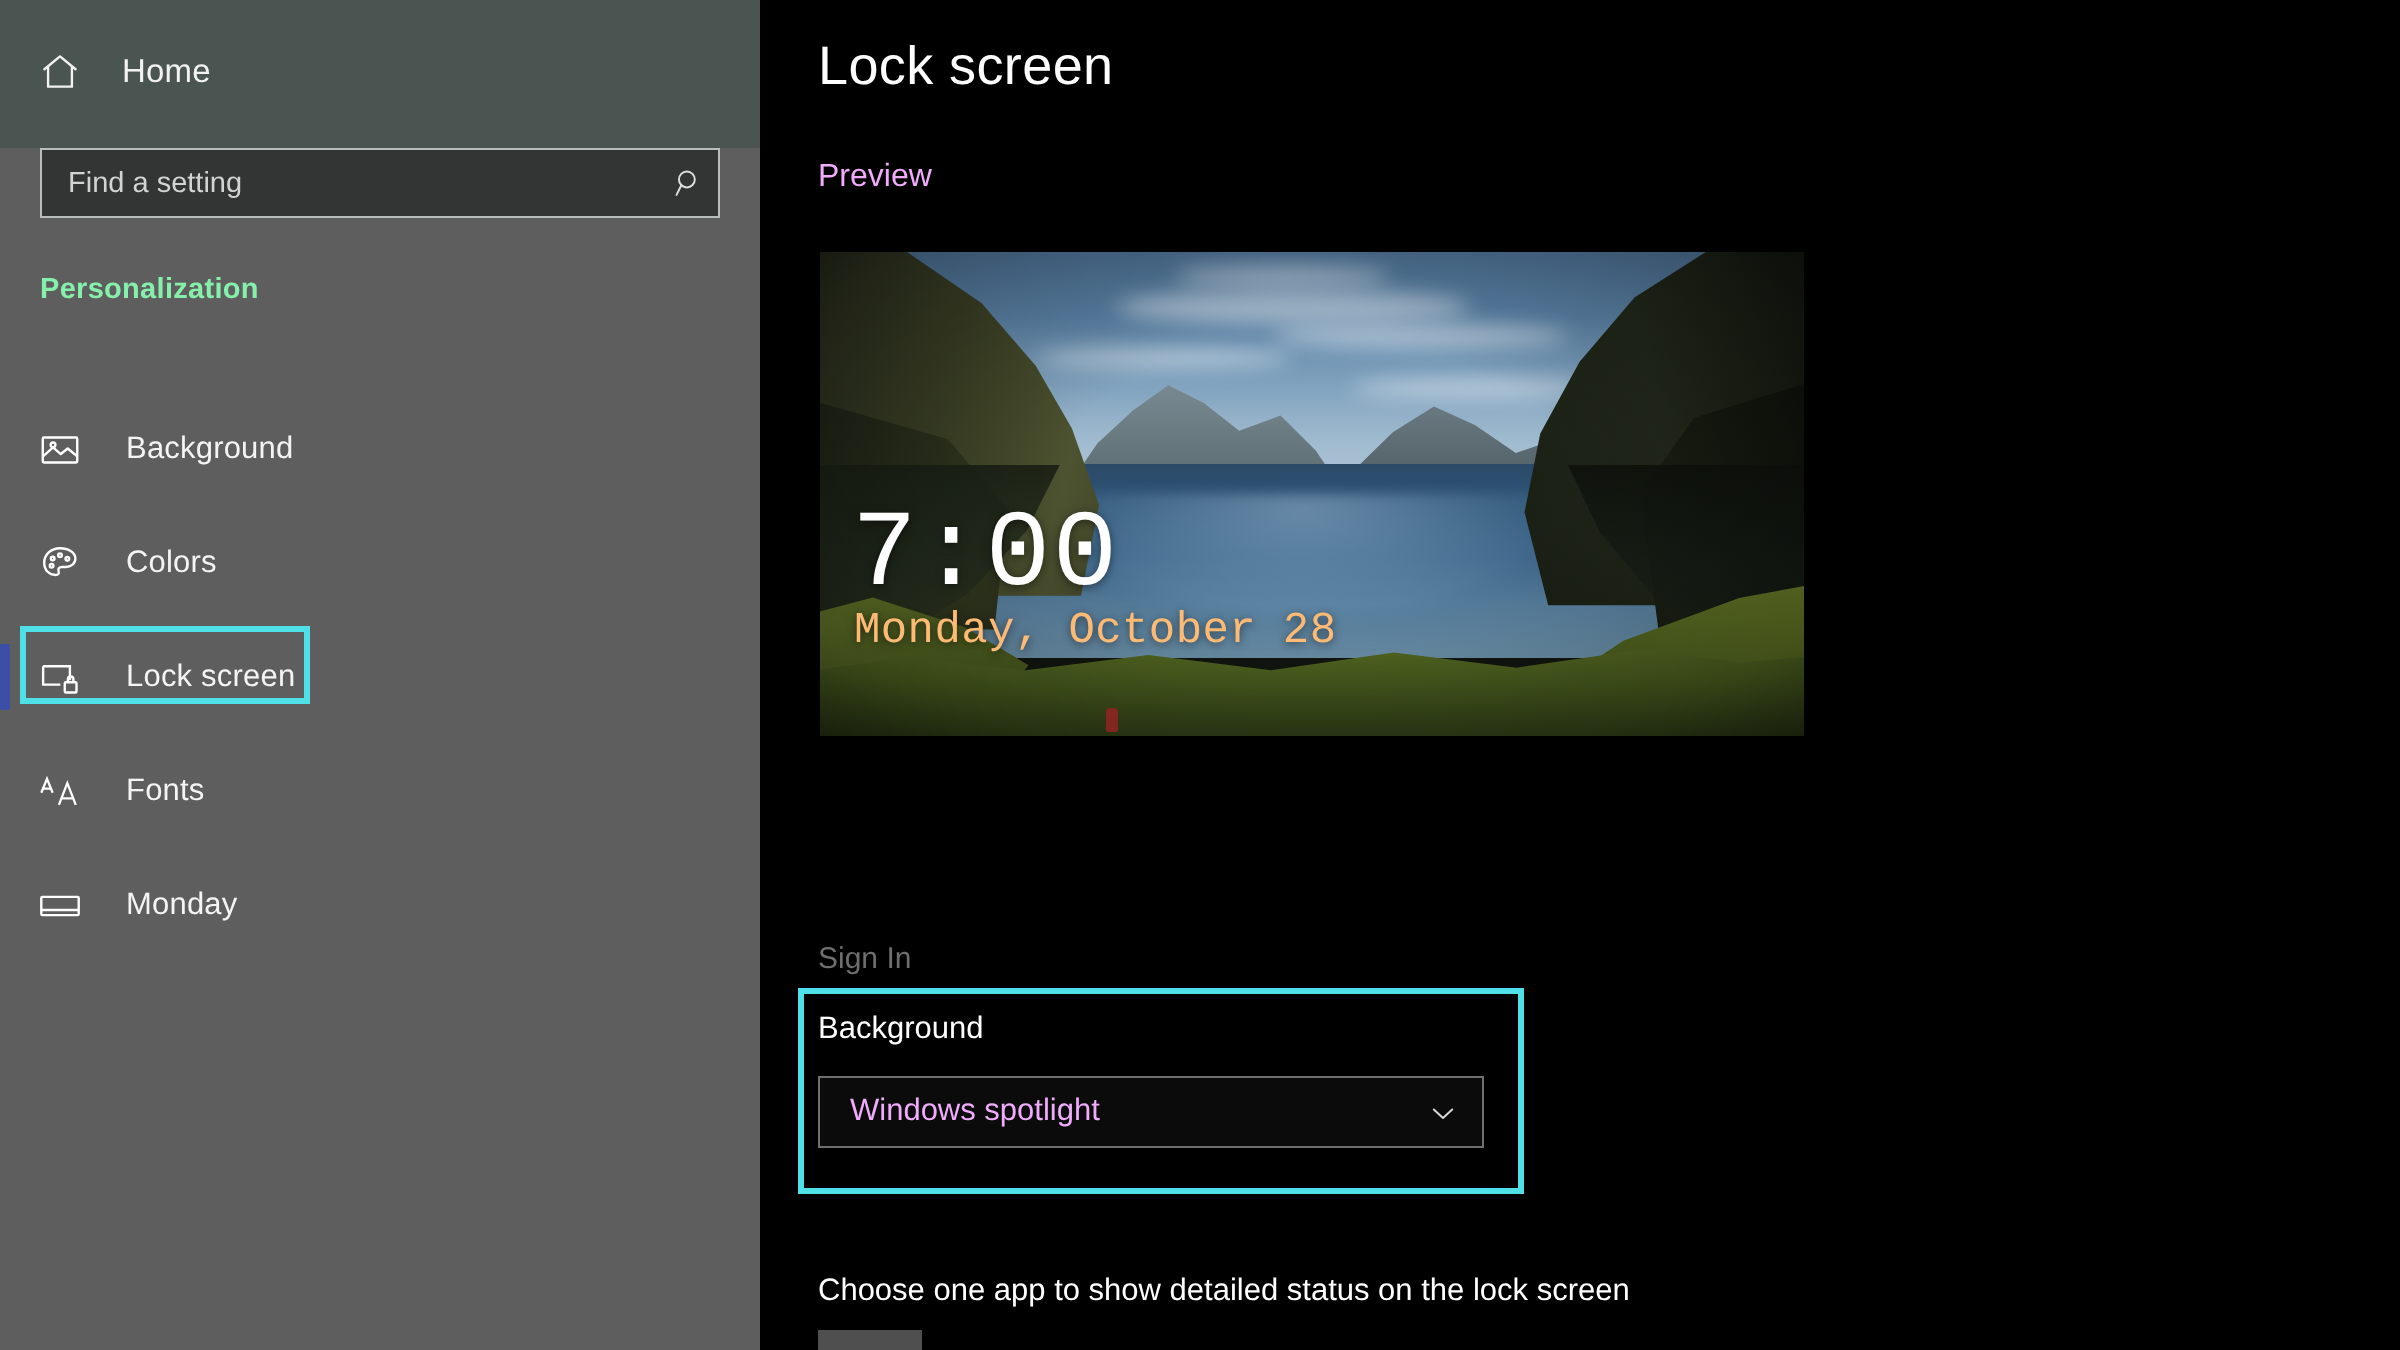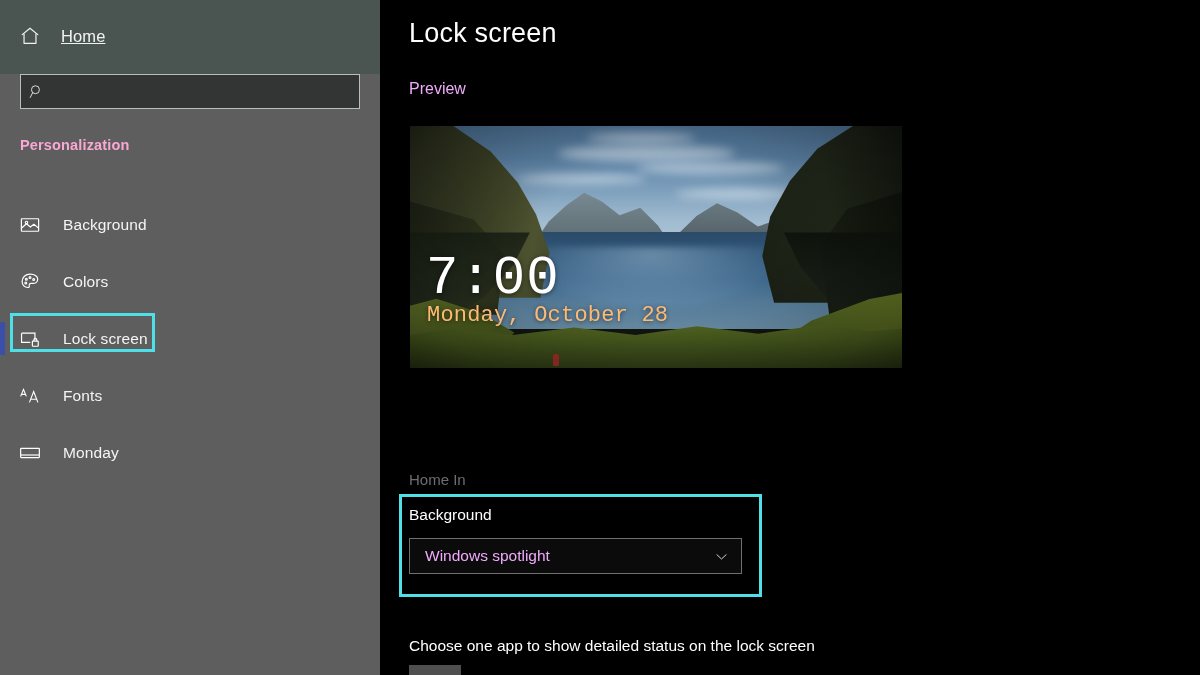--- a/index.html
+++ b/index.html
@@ -50,21 +50,20 @@
   .home-icon {
     width: 22px; height: 22px;
     flex: 0 0 22px;
     display: block;
   }
   .home-label {
     margin-left: 20px;
     font-size: 16.5px;
     color: #f2f2f2;
     letter-spacing: .1px;
-    text-decoration: underline;
   }
 
   
   .search-box {
     position: absolute;
     left: 20px; top: 74px;
     width: 340px; height: 35px;
     background: #333434;
     border: 1px solid #b9bdbb;
     box-sizing: border-box;
@@ -88,21 +87,21 @@
     width: 30px; height: 100%;
     display: flex; align-items: center; justify-content: center;
     color: #dcdedd;
   }
 
   .section-title {
     position: absolute;
     left: 20px; top: 137px;
     font-size: 14.5px;
     font-weight: bold;
-    color: #f9a8d4;
+    color: #86efac;
     letter-spacing: .15px;
   }
 
   
   .nav {
     position: absolute;
     left: 0; top: 196px;
     width: 380px;
   }
   .nav-item {
@@ -406,20 +405,21 @@
       <span class="home-icon">
         <svg viewBox="0 0 24 24" width="22" height="22" fill="none" stroke="#f2f2f2" stroke-width="1.3" stroke-linejoin="round" stroke-linecap="round">
           <path d="M3.5 10.5 L12 3.5 L20.5 10.5"></path>
           <path d="M5.5 9.6 V20 H18.5 V9.6"></path>
         </svg>
       </span>
       <span class="home-label">Home</span>
     </div>
 
     <div class="search-box">
+      <input class="search-input" type="text" placeholder="Find a setting" style="">
       <span class="search-icon">
         <svg viewBox="0 0 24 24" width="17" height="17" fill="none" stroke="currentColor" stroke-width="1.4">
           <circle cx="10.5" cy="9.5" r="5.6"></circle>
           <path d="M6.6 13.6 L3.2 20.4" stroke-linecap="round"></path>
         </svg>
       </span>
     </div>
 
     <div class="section-title">Personalization</div>
 
@@ -523,21 +523,21 @@
         <div class="grass-fore"></div>
         <div class="hiker"></div>
 
         <div class="pv-vign"></div>
       </div>
 
       <div class="pv-clock">7:00</div>
       <div class="pv-date">Monday, October 28</div>
     </div>
 
-    <div class="signin-label">Home In</div>
+    <div class="signin-label">Sign In</div>
 
     <div class="bg-label">Background</div>
 
     <div class="bg-select">
       <span class="bg-select-value">Windows spotlight</span>
       <span class="bg-select-arrow">
         <svg viewBox="0 0 24 24" width="17" height="17" fill="none" stroke="currentColor" stroke-width="1.4" stroke-linecap="round" stroke-linejoin="round">
           <path d="M5.5 9.5 L12 15.5 L18.5 9.5"></path>
         </svg>
       </span>

